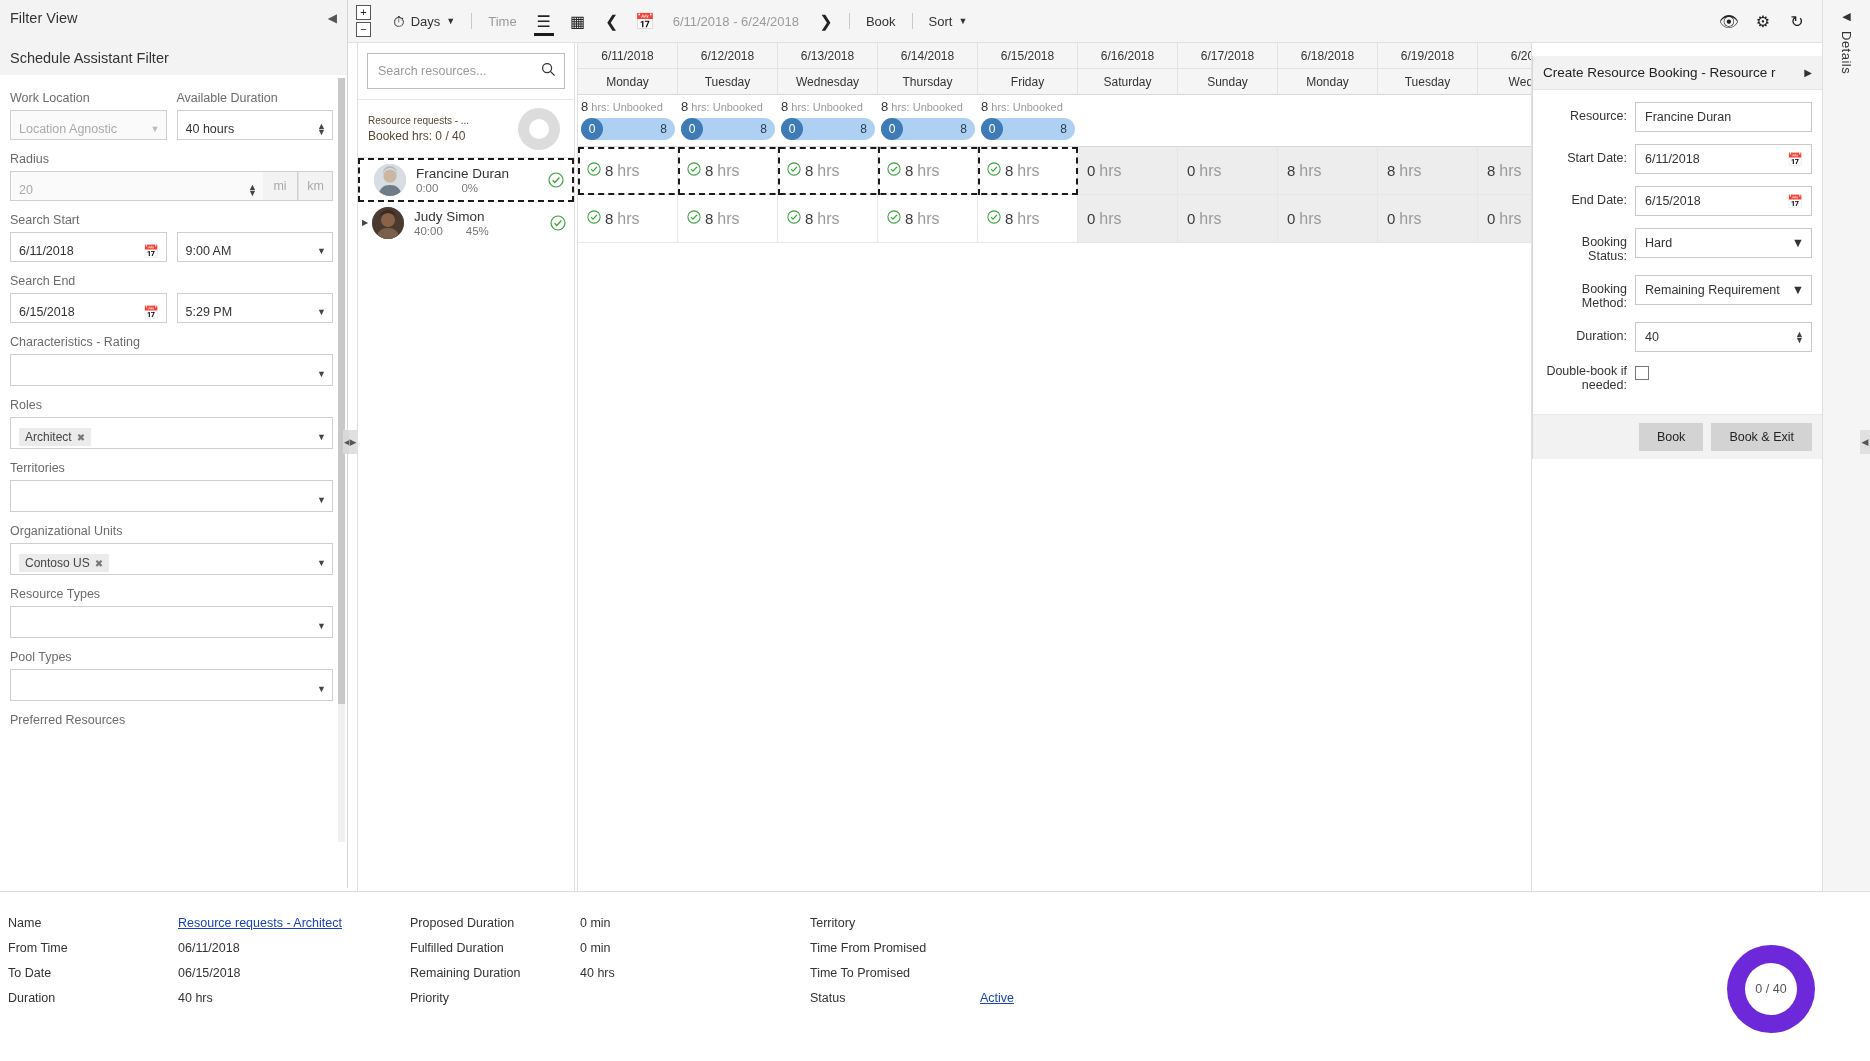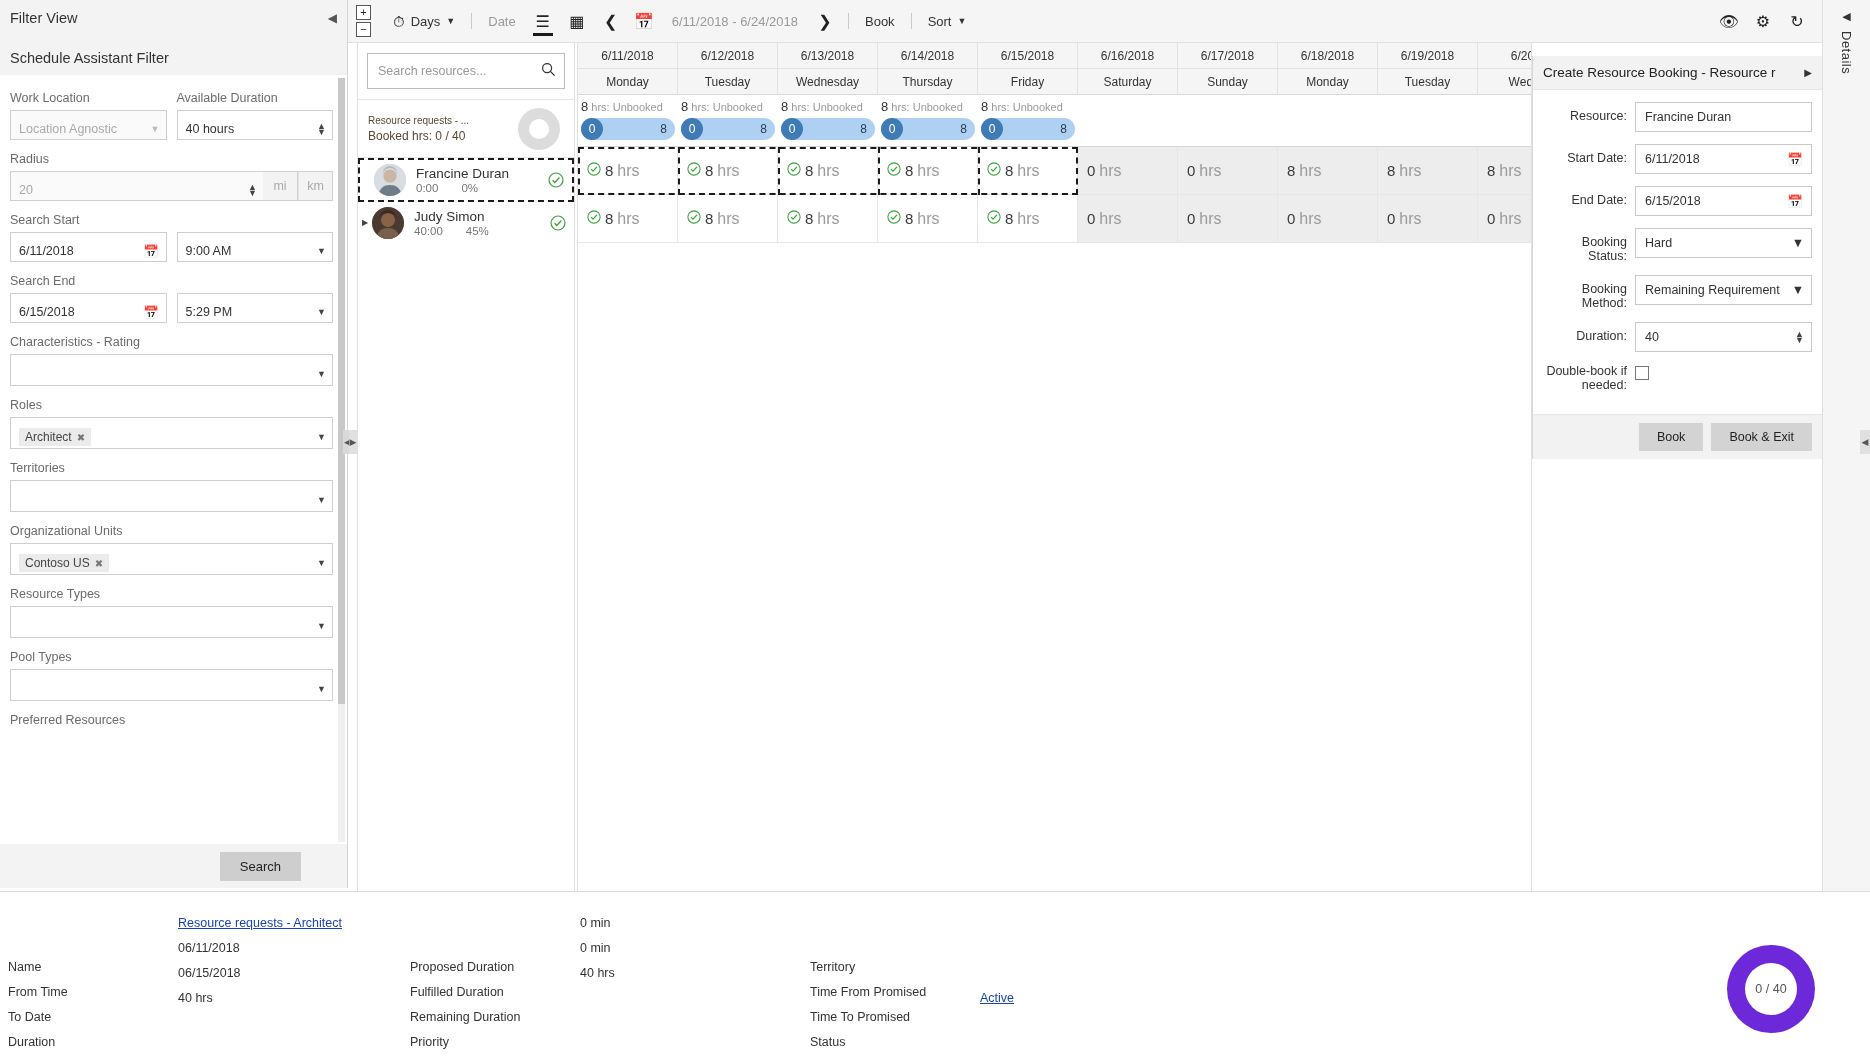--- a/index.html
+++ b/index.html
@@ -289,21 +289,21 @@
   .bottom-strip {
     position: absolute; left: 0; right: 0; bottom: 0; height: 170px; background: #fff;
     border-top: 1px solid #dcdcdc;
   }
   .bs-grid { position: absolute; left: 0; top: 18px; right: 200px; display: flex; }
   .bs-col { display: flex; }
   .bs-col.c1 { width: 410px; padding-left: 8px; }
   .bs-col.c2 { width: 400px; }
   .bs-col.c3 { width: 400px; }
   .bs-col.c4 { width: 420px; }
-  .bs-keys { width: 170px; margin-top: 44px; }
+  .bs-keys { width: 170px; }
   .bs-vals { flex: 1; }
   .bs-k, .bs-v { height: 25px; font-size: 12.5px; color: #333; display: flex; align-items: center; }
   .bs-link { color: #1a43b5; text-decoration: underline; cursor: pointer; }
   .donut-lg {
     position: absolute; right: 55px; bottom: 28px; width: 88px; height: 88px;
     border-radius: 50%; background: #6d28d9; display: flex; align-items: center; justify-content: center;
   }
   .donut-lg .hole {
     width: 52px; height: 52px; border-radius: 50%; background: #fff;
     display: flex; align-items: center; justify-content: center; font-size: 12.5px; color: #555;
@@ -433,38 +433,35 @@
         <span class="caret">▼</span>
       </div>
 
       <div class="fld-label">Preferred Resources</div>
     </div>
 
     <div class="filter-scroll">
       <div class="thumb"></div>
     </div>
 
-    <div class="filter-footer">
-      <button class="btn-grey">Search</button>
-    </div>
   </div>
   <div class="panel-splitter">◀</div>
 
   <div class="toolbar">
     <div class="zoom-stack">
       <div>+</div>
       <div>−</div>
     </div>
     <div class="tb-item">
       <span class="tb-ico">⏱</span>
       <span>Days</span>
       <span class="caret-sm">▼</span>
     </div>
     <div class="tb-sep"></div>
-    <div class="tb-item mut">Date</div>
+    <div class="tb-item mut">Time</div>
     <div class="tb-icobtn active">☰</div>
     <div class="tb-icobtn">▦</div>
     <div class="tb-icobtn">❮</div>
     <div class="tb-icobtn">📅</div>
     <div class="tb-item mut">6/11/2018 - 6/24/2018</div>
     <div class="tb-icobtn">❯</div>
     <div class="tb-sep"></div>
     <div class="tb-item">Book</div>
     <div class="tb-sep"></div>
     <div class="tb-item">

